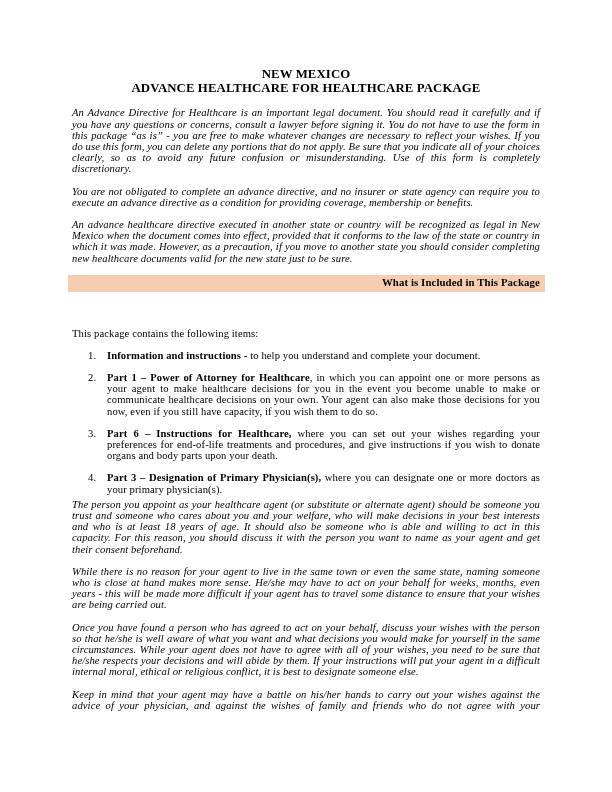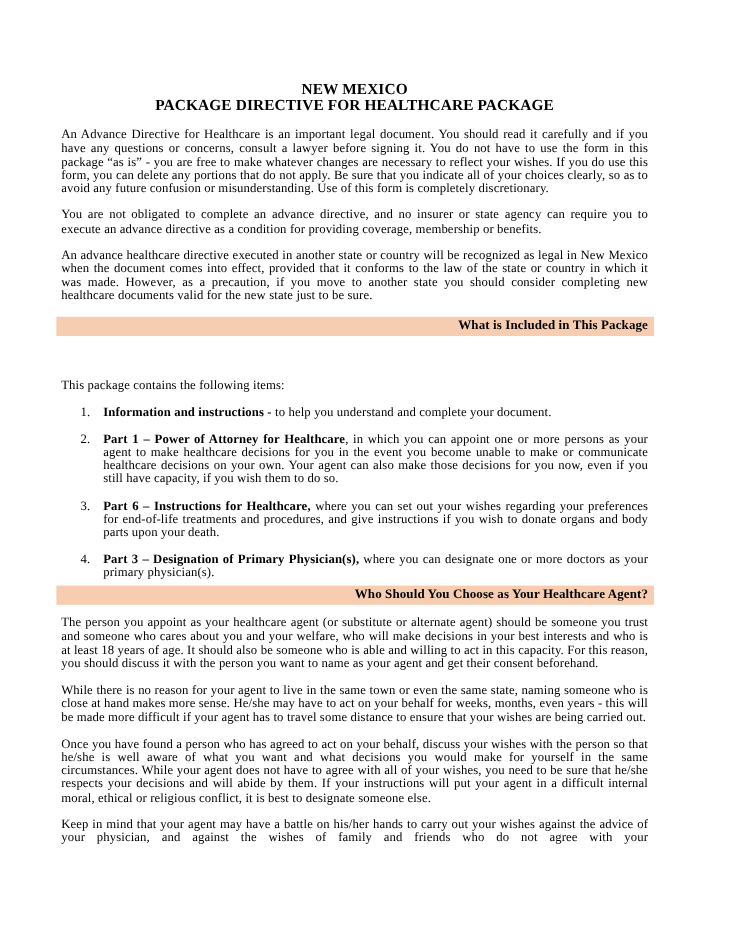--- a/index.html
+++ b/index.html
@@ -2,38 +2,39 @@
 <html><head>
 <meta charset="utf-8">
 <style>
   * { margin:0; padding:0; box-sizing:border-box; }
   html, body { background:#ffffff; }
   .page {
     position:relative;
     width:612px; height:792px;
     margin:0 auto;
     background:#ffffff;
-    padding:67px 72px 0 51px;
+    padding:67px 72px 0 72px;
     color:#000;
     font-family:"Liberation Serif","DejaVu Serif",serif;
     font-size:10.6px;
     line-height:11.2px;
     letter-spacing:0.1px;
     overflow:hidden;
   }
   .title {
     text-align:center;
     font-weight:700;
     font-size:12.8px;
     line-height:14.2px;
     margin-bottom:12px;
   }
   .para {
     text-align:justify;
     margin-bottom:11px;
+    font-style:italic;
   }
   .para.justify-last { text-align-last:justify; }
   .sec-heading {
     font-weight:700;
     background:#F6CDB0;
     font-size:10.8px;
     line-height:11.2px;
     margin:2px -4.5px 10px -4.5px;
     padding:2.5px 4.5px 3px 4.5px;
     text-align:right;
@@ -45,21 +46,21 @@
   .list-item .itext { flex:1; text-align:justify; }
   b { font-weight:700; }
 </style>
 </head>
 <body>
 
 <div class="page">
 
   <div class="title">
     <div>NEW MEXICO</div>
-    <div>PACKAGE DIRECTIVE FOR HEALTHCARE PACKAGE</div>
+    <div>ADVANCE HEALTHCARE FOR HEALTHCARE PACKAGE</div>
   </div>
 
   <p class="para">An Advance Directive for Healthcare is an important legal document. You should read it carefully and if you have any questions or concerns, consult a lawyer before signing it. You do not have to use the form in this package “as is” - you are free to make whatever changes are necessary to reflect your wishes. If you do use this form, you can delete any portions that do not apply. Be sure that you indicate all of your choices clearly, so as to avoid any future confusion or misunderstanding. Use of this form is completely discretionary.</p>
   <p class="para">You are not obligated to complete an advance directive, and no insurer or state agency can require you to execute an advance directive as a condition for providing coverage, membership or benefits.</p>
   <p class="para">An advance healthcare directive executed in another state or country will be recognized as legal in New Mexico when the document comes into effect, provided that it conforms to the law of the state or country in which it was made. However, as a precaution, if you move to another state you should consider completing new healthcare documents valid for the new state just to be sure.</p>
 
   <div class="sec-heading" style="background: rgb(246, 205, 176); color: rgb(0, 0, 0);">What is Included in This Package</div>
 
   <p class="lead-line">This package contains the following items:</p>
 
@@ -80,20 +81,19 @@
       <span class="itext"><b>Part 6 – Instructions for Healthcare,</b><span> where you can set out your wishes regarding your preferences for end-of-life treatments and procedures, and give instructions if you wish to donate organs and body parts upon your death.</span></span>
     </div>
 
     <div class="list-item">
       <span class="num">4.</span>
       <span class="itext"><b>Part 3 – Designation of Primary Physician(s),</b><span> where you can designate one or more doctors as your primary physician(s).</span></span>
     </div>
 
   </div>
 
-  <div class="sec-heading" style="background: rgb(246, 205, 176); color: rgb(0, 0, 0);">Who Should You Choose as Your Healthcare Agent?</div>
 
   <p class="para">The person you appoint as your healthcare agent (or substitute or alternate agent) should be someone you trust and someone who cares about you and your welfare, who will make decisions in your best interests and who is at least 18 years of age. It should also be someone who is able and willing to act in this capacity. For this reason, you should discuss it with the person you want to name as your agent and get their consent beforehand.</p>
   <p class="para">While there is no reason for your agent to live in the same town or even the same state, naming someone who is close at hand makes more sense. He/she may have to act on your behalf for weeks, months, even years - this will be made more difficult if your agent has to travel some distance to ensure that your wishes are being carried out.</p>
   <p class="para">Once you have found a person who has agreed to act on your behalf, discuss your wishes with the person so that he/she is well aware of what you want and what decisions you would make for yourself in the same circumstances. While your agent does not have to agree with all of your wishes, you need to be sure that he/she respects your decisions and will abide by them. If your instructions will put your agent in a difficult internal moral, ethical or religious conflict, it is best to designate someone else.</p>
   <p class="para justify-last">Keep in mind that your agent may have a battle on his/her hands to carry out your wishes against the advice of your physician, and against the wishes of family and friends who do not agree with your</p>
 
 </div>
 
 </body></html>

